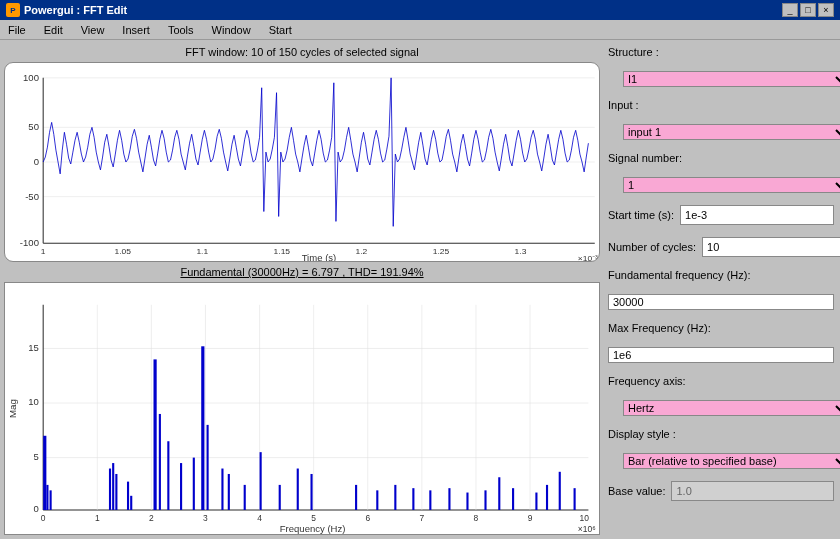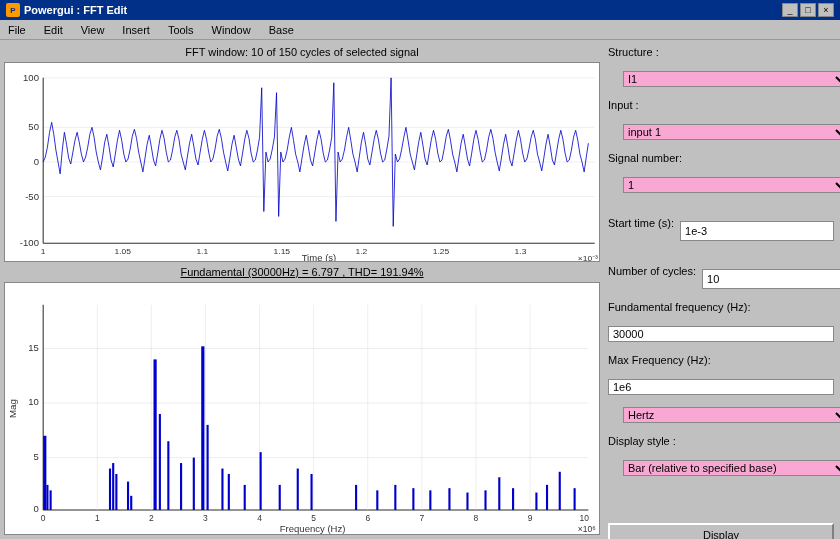--- a/index.html
+++ b/index.html
@@ -90,20 +90,21 @@
       padding: 2px;
     }
     .chart-container {
       border: 1px solid #888;
       background: white;
       position: relative;
       overflow: hidden;
     }
     .chart-top {
       height: 200px;
+      border-radius: 9px;
     }
     .chart-bottom-title {
       text-align: center;
       font-size: 11px;
       padding: 2px;
       text-decoration: underline;
     }
     .right-panel {
       width: 230px;
       display: flex;
@@ -141,21 +142,20 @@
     .inline-field .field-label {
       white-space: nowrap;
     }
     .inline-input {
       flex: 1;
       height: 20px;
       padding: 1px 4px;
       font-size: 11px;
       border: 1px solid #888;
       background: white;
-      margin-top: 16px;
     }
     .button-row {
       display: flex;
       gap: 8px;
       margin-top: 4px;
     }
     .action-btn {
       flex: 1;
       height: 24px;
       font-size: 11px;
@@ -188,21 +188,21 @@
   </div>
 </div>
 
 <div class="menu-bar">
   <span class="menu-item">File</span>
   <span class="menu-item">Edit</span>
   <span class="menu-item">View</span>
   <span class="menu-item">Insert</span>
   <span class="menu-item">Tools</span>
   <span class="menu-item">Window</span>
-  <span class="menu-item">Base</span>
+  <span class="menu-item">Start</span>
 </div>
 
 <div class="main-content">
   <div class="chart-area">
 
     <div class="chart-title">FFT window: 10 of 150 cycles of selected signal</div>
     <div class="chart-container chart-top">
       <svg viewBox="0 0 560 200" preserveAspectRatio="none" style="width:100%;height:100%">
 
         <text x="32" y="18" font-size="9" text-anchor="end" fill="#333">100</text>
@@ -375,27 +375,32 @@
       <input class="inline-input" type="text" value="10" style="">
     </div>
 
 
     <div class="field-label">Fundamental frequency (Hz):</div>
     <input class="field-input" type="text" value="30000" style="">
 
     <div class="field-label">Max Frequency (Hz):</div>
     <input class="field-input" type="text" value="1e6" style="">
 
+    <div class="field-label">Frequency axis:</div>
     <select class="field-select-dropdown">
       <option>Hertz</option>
     </select>
 
     <div class="field-label">Display style :</div>
     <select class="field-select-dropdown">
       <option>Bar (relative to specified base)</option>
     </select>
 
+    <div class="inline-field">
+      <span class="field-label">Base value:</span>
+      <input class="inline-input disabled-input" type="text" disabled="" value="1.0" style="">
+    </div>
 
     <div class="button-row">
       <button class="action-btn">Display</button>
     </div>
   </div>
 </div>
 
 </body></html>

